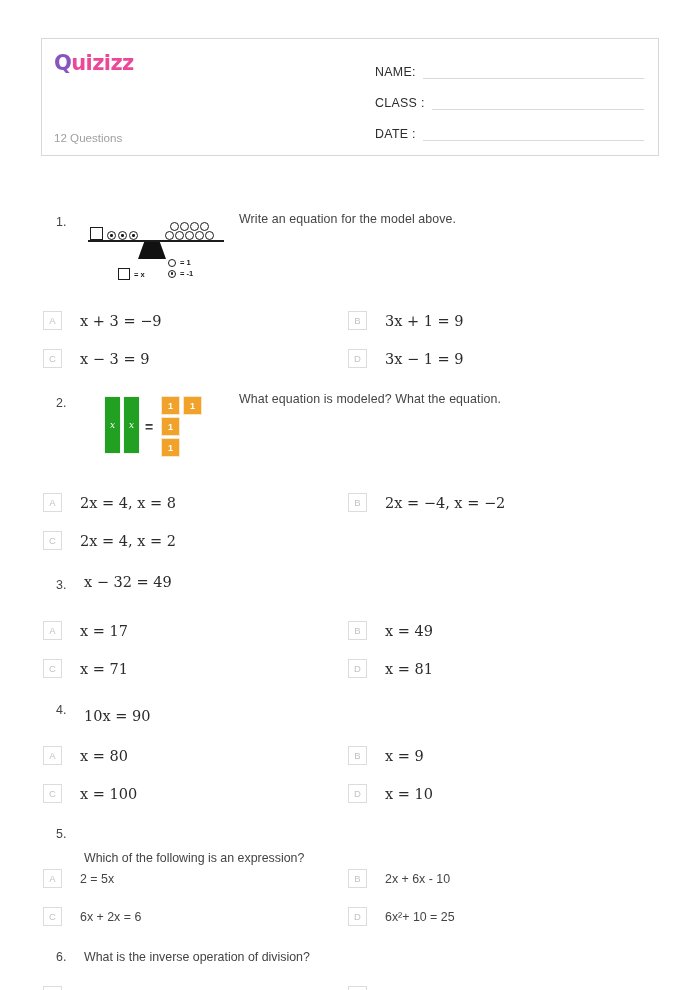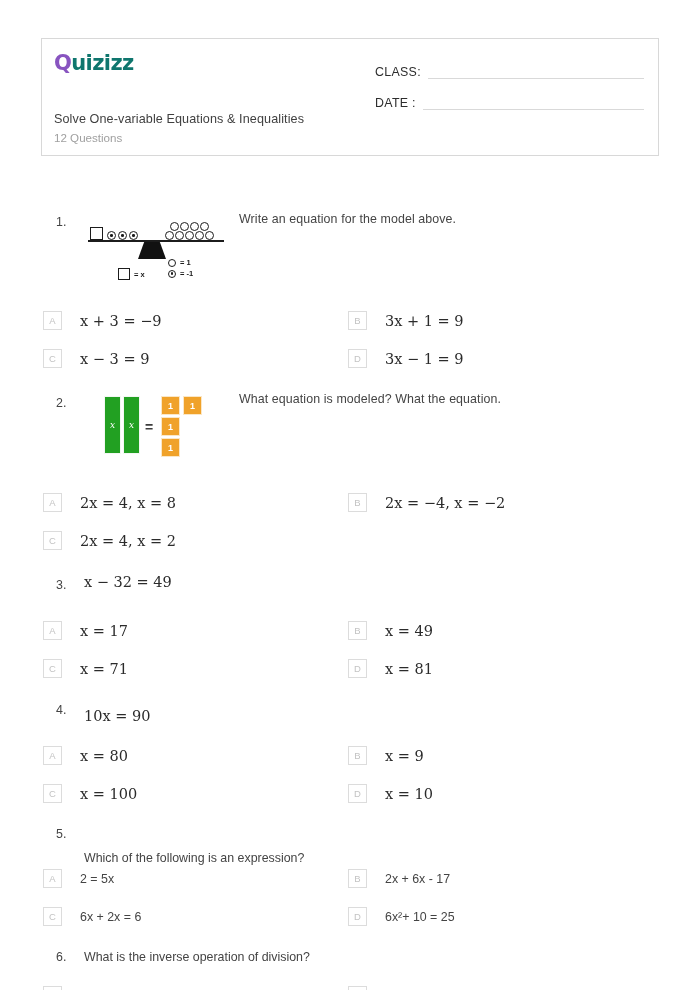--- a/index.html
+++ b/index.html
@@ -42,21 +42,21 @@
   }
   .brand {
     font-family: "DejaVu Sans", sans-serif;
     font-size: 21px;
     font-weight: bold;
     letter-spacing: -0.6px;
     line-height: 1;
     white-space: nowrap;
   }
   .brand .brand-q { color: #8854c0; }
-  .brand .brand-rest { color: #0f766e; }
+  .brand .brand-rest { color: #ec4899; }
 
   .quiz-title {
     position: absolute;
     left: 12px;
     top: 73px;
     font-size: 12.6px;
     color: #3f3f3f;
     white-space: nowrap;
     letter-spacing: 0.1px;
   }
@@ -249,27 +249,30 @@
 </head>
 <body>
 
 <div class="page">
 
   <div class="header-card">
     <div class="header-left">
       <div class="brand">
         <span class="brand-q">Q</span><span class="brand-rest">uizizz</span>
       </div>
-      <div class="quiz-title">Solve One-variable Equations &amp; Inequalities</div>
       <div class="quiz-count">12 Questions</div>
     </div>
 
     <div class="header-right">
       <div class="field-row">
-        <span class="field-label">CLASS:</span>
+        <span class="field-label">NAME:</span>
+        <span class="field-line"></span>
+      </div>
+      <div class="field-row">
+        <span class="field-label">CLASS :</span>
         <span class="field-line"></span>
       </div>
       <div class="field-row">
         <span class="field-label">DATE  :</span>
         <span class="field-line"></span>
       </div>
     </div>
   </div>
 
   <div class="q-block">
@@ -403,21 +406,21 @@
   <div class="q-block">
     <div class="q-num" style="top:827px">5.</div>
     <div class="q-inline-sans" style="top:851px">Which of the following is an expression?</div>
 
     <div class="opt opt-a" style="top:869px">
       <span class="opt-letter">A</span>
       <span class="opt-text sans">2 = 5x</span>
     </div>
     <div class="opt opt-b" style="top:869px">
       <span class="opt-letter">B</span>
-      <span class="opt-text sans">2x + 6x - 17</span>
+      <span class="opt-text sans">2x + 6x - 10</span>
     </div>
     <div class="opt opt-c" style="top:907px">
       <span class="opt-letter">C</span>
       <span class="opt-text sans">6x + 2x = 6</span>
     </div>
     <div class="opt opt-d" style="top:907px">
       <span class="opt-letter">D</span>
       <span class="opt-text sans">6x²+ 10 = 25</span>
     </div>
   </div>

